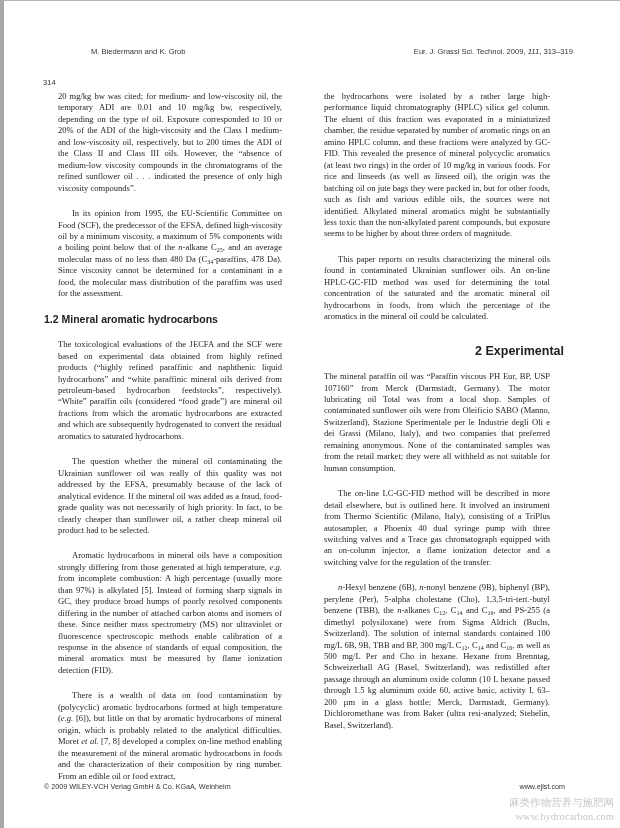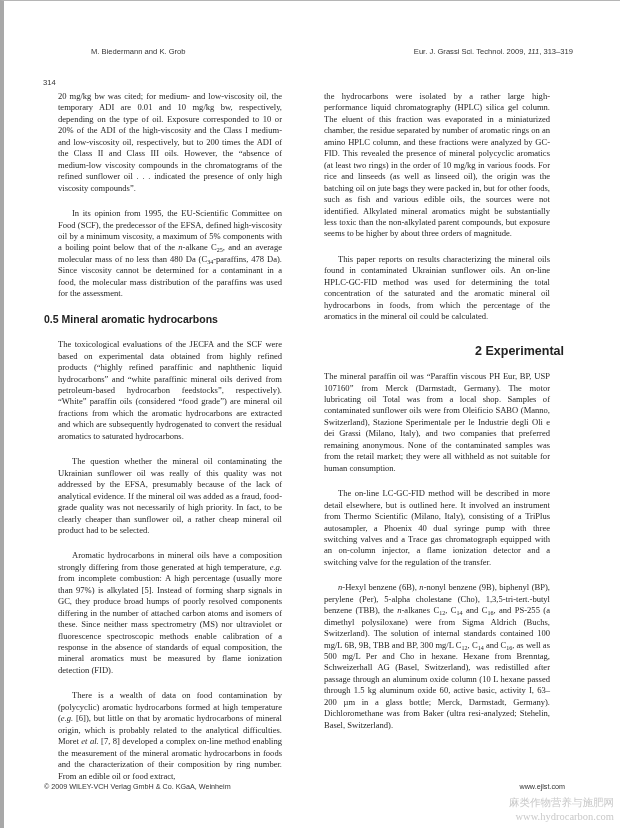--- a/index.html
+++ b/index.html
@@ -51,21 +51,21 @@
 
 <div class="running-head">
   <span class="pg">314</span>
   <span class="authors">M. Biedermann and K. Grob</span>
   <span class="journal"><span>Eur. J. Grassi Sci. Technol. 2009, </span><i>111</i><span>, 313–319</span></span>
 </div>
 
 <div class="col col-left">
   <p>20 mg/kg bw was cited; for medium- and low-viscosity oil, the temporary ADI are 0.01 and 10 mg/kg bw, respectively, depending on the type of oil. Exposure corresponded to 10 or 20% of the ADI of the high-viscosity and the Class I medium- and low-viscosity oil, respectively, but to 200 times the ADI of the Class II and Class III oils. However, the “absence of medium-low viscosity compounds in the chromatograms of the refined sunflower oil . . . indicated the presence of only high viscosity compounds”.</p>
   <p class="ind"><span>In its opinion from 1995, the EU-Scientific Committee on Food (SCF), the predecessor of the EFSA, defined high-viscosity oil by a minimum viscosity, a maximum of 5% components with a boiling point below that of the </span><i>n</i><span>-alkane C</span><sub>25</sub><span>, and an average molecular mass of no less than 480 Da (C</span><sub>34</sub><span>-paraffins, 478 Da). Since viscosity cannot be determined for a contaminant in a food, the molecular mass distribution of the paraffins was used for the assessment.</span></p>
-  <div class="heading h2">0.5 Mineral aromatic hydrocarbons</div>
+  <div class="heading h2">1.2 Mineral aromatic hydrocarbons</div>
   <p>The toxicological evaluations of the JECFA and the SCF were based on experimental data obtained from highly refined products (“highly refined paraffinic and naphthenic liquid hydrocarbons” and “white paraffinic mineral oils derived from petroleum-based hydrocarbon feedstocks”, respectively). “White” paraffin oils (considered “food grade”) are mineral oil fractions from which the aromatic hydrocarbons are extracted and which are subsequently hydrogenated to convert the residual aromatics to saturated hydrocarbons.</p>
   <p class="ind">The question whether the mineral oil contaminating the Ukrainian sunflower oil was really of this quality was not addressed by the EFSA, presumably because of the lack of analytical evidence. If the mineral oil was added as a fraud, food-grade quality was not necessarily of high priority. In fact, to be clearly cheaper than sunflower oil, a rather cheap mineral oil product had to be selected.</p>
   <p class="ind"><span>Aromatic hydrocarbons in mineral oils have a composition strongly differing from those generated at high temperature, </span><i>e.g.</i><span> from incomplete combustion: A high percentage (usually more than 97%) is alkylated [5]. Instead of forming sharp signals in GC, they produce broad humps of poorly resolved components differing in the number of attached carbon atoms and isomers of these. Since neither mass spectrometry (MS) nor ultraviolet or fluorescence spectroscopic methods enable calibration of a response in the absence of standards of equal composition, the mineral aromatics must be measured by flame ionization detection (FID).</span></p>
   <p class="ind"><span>There is a wealth of data on food contamination by (polycyclic) aromatic hydrocarbons formed at high temperature (</span><i>e.g.</i><span> [6]), but little on that by aromatic hydrocarbons of mineral origin, which is probably related to the analytical difficulties. Moret </span><i>et al.</i><span> [7, 8] developed a complex on-line method enabling the measurement of the mineral aromatic hydrocarbons in foods and the characterization of their composition by ring number. From an edible oil or food extract,</span></p>
 </div>
 
 <div class="col col-right">
   <p>the hydrocarbons were isolated by a rather large high-performance liquid chromatography (HPLC) silica gel column. The eluent of this fraction was evaporated in a miniaturized chamber, the residue separated by number of aromatic rings on an amino HPLC column, and these fractions were analyzed by GC-FID. This revealed the presence of mineral polycyclic aromatics (at least two rings) in the order of 10 mg/kg in various foods. For rice and linseeds (as well as linseed oil), the origin was the batching oil on jute bags they were packed in, but for other foods, such as fish and various edible oils, the sources were not identified. Alkylated mineral aromatics might be substantially less toxic than the non-alkylated parent compounds, but exposure seems to be higher by about three orders of magnitude.</p>
   <p class="ind">This paper reports on results characterizing the mineral oils found in contaminated Ukrainian sunflower oils. An on-line HPLC-GC-FID method was used for determining the total concentration of the saturated and the aromatic mineral oil hydrocarbons in foods, from which the percentage of the aromatics in the mineral oil could be calculated.</p>
   <div class="heading h1">2 Experimental</div>

